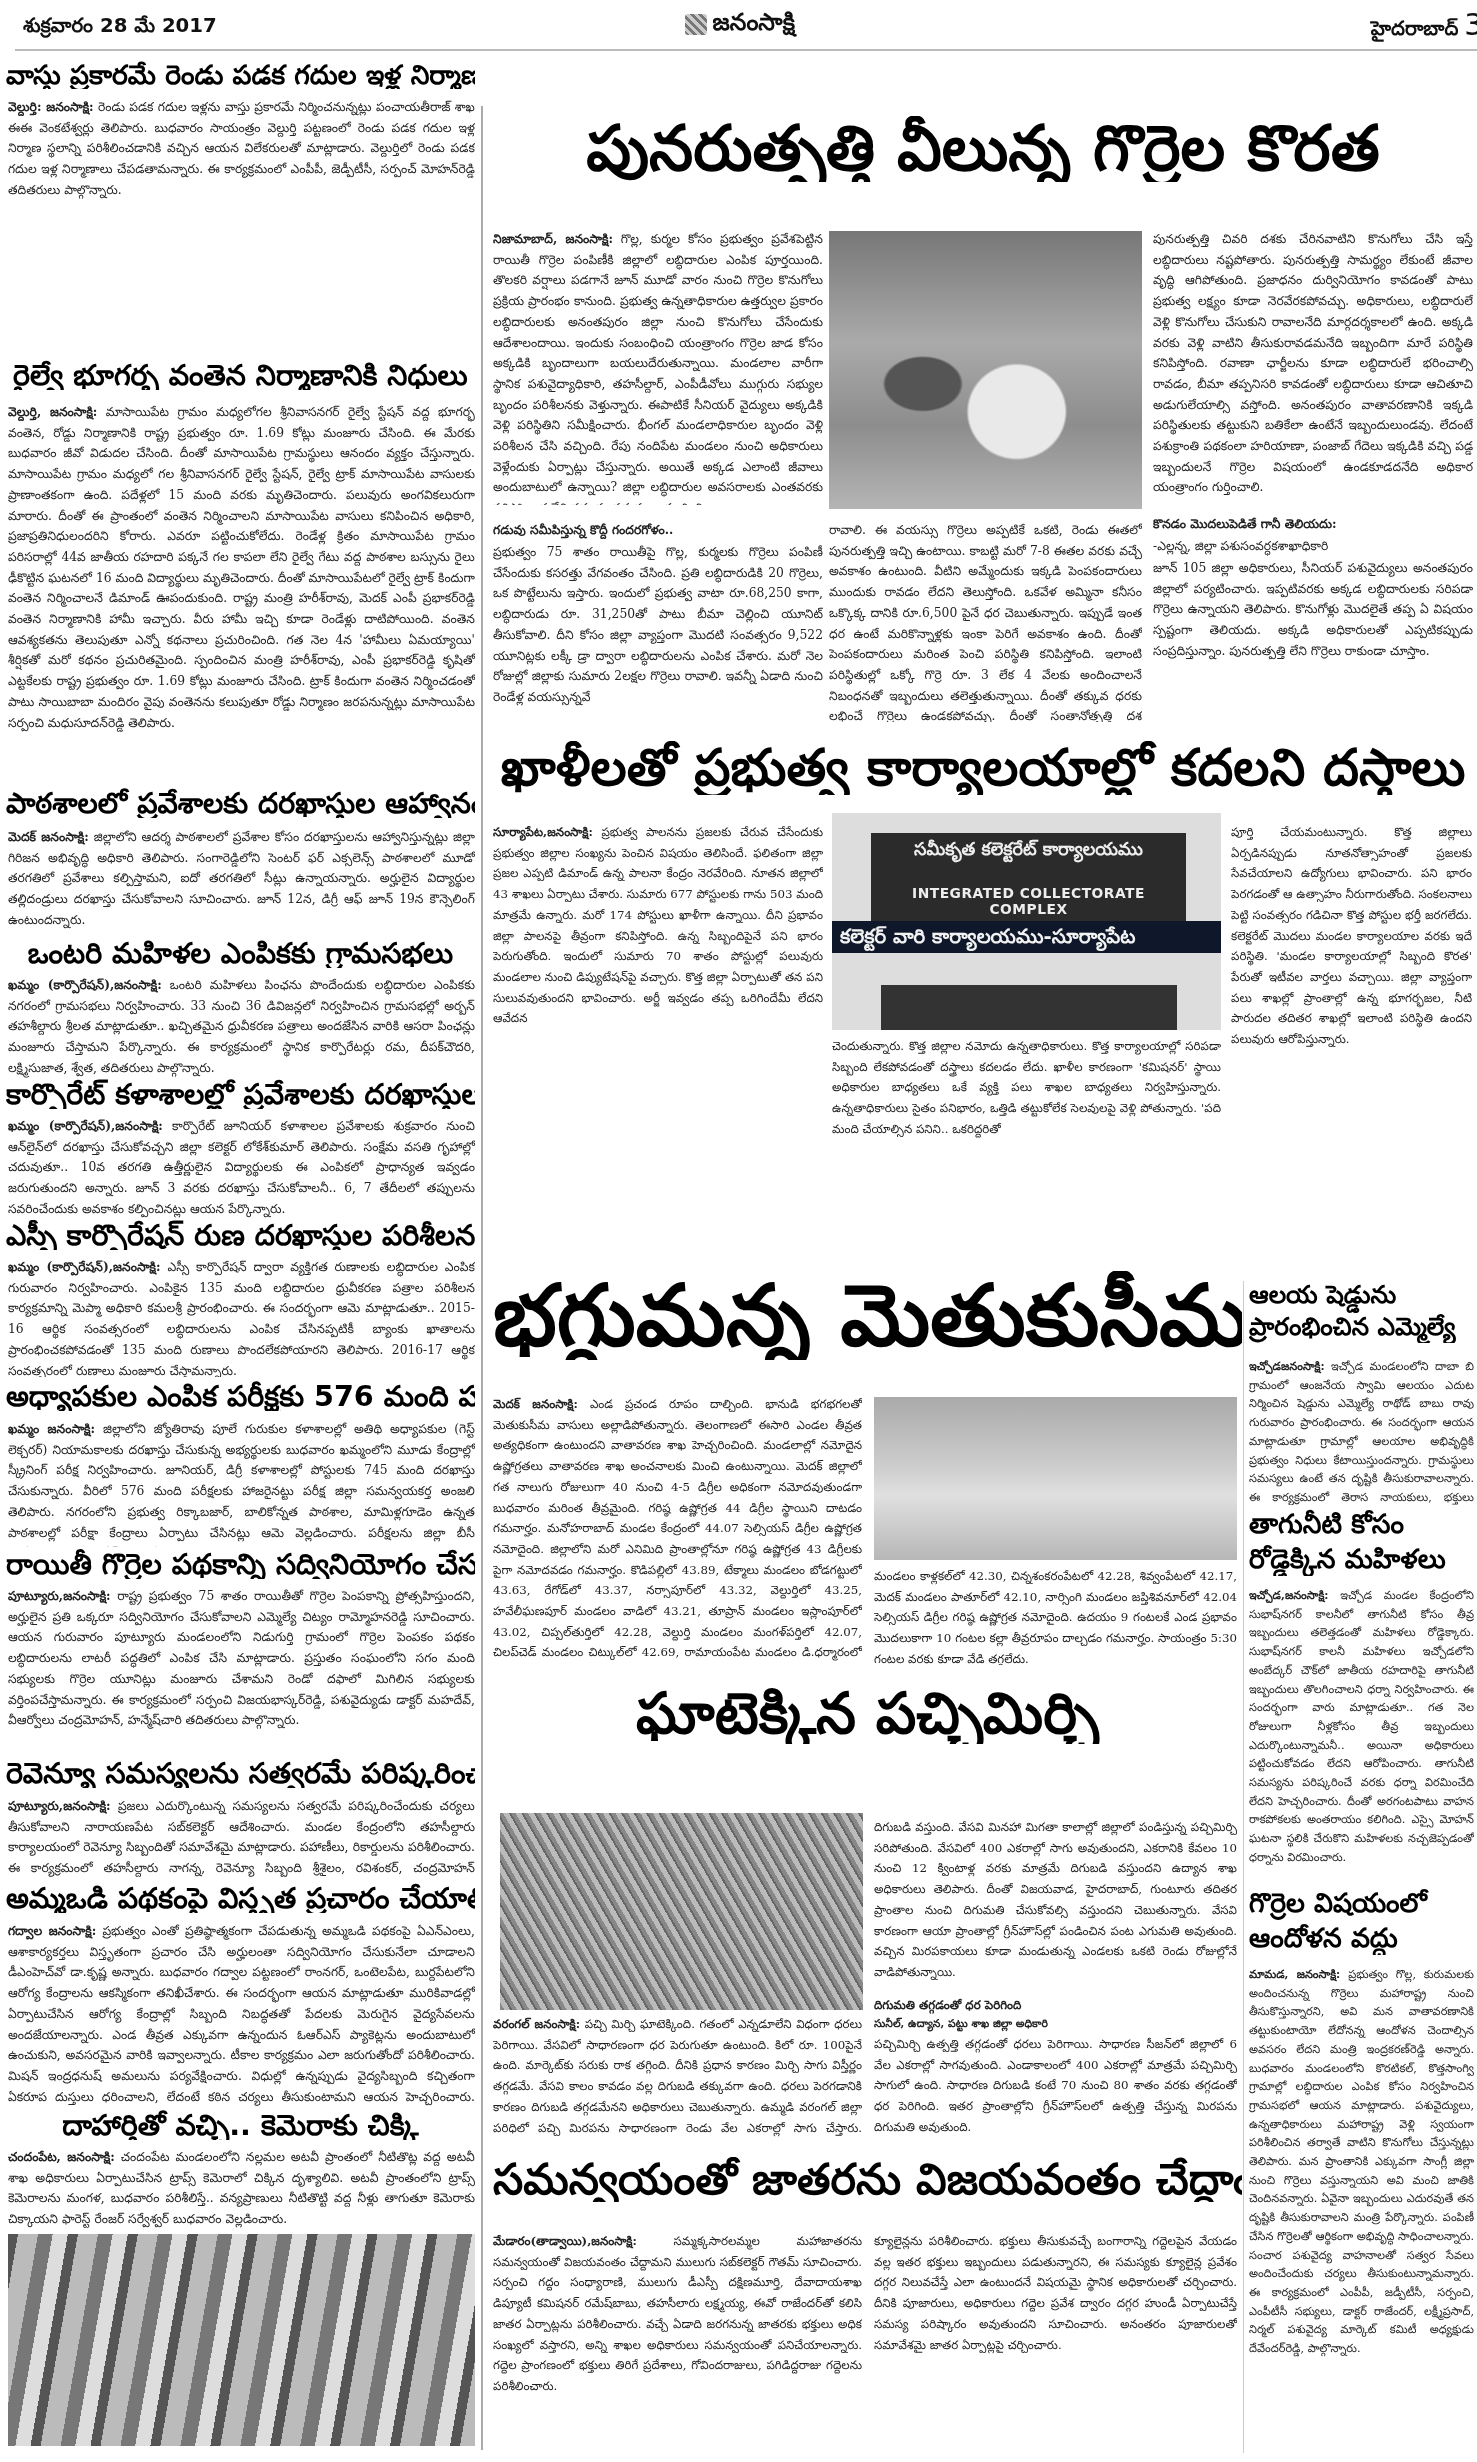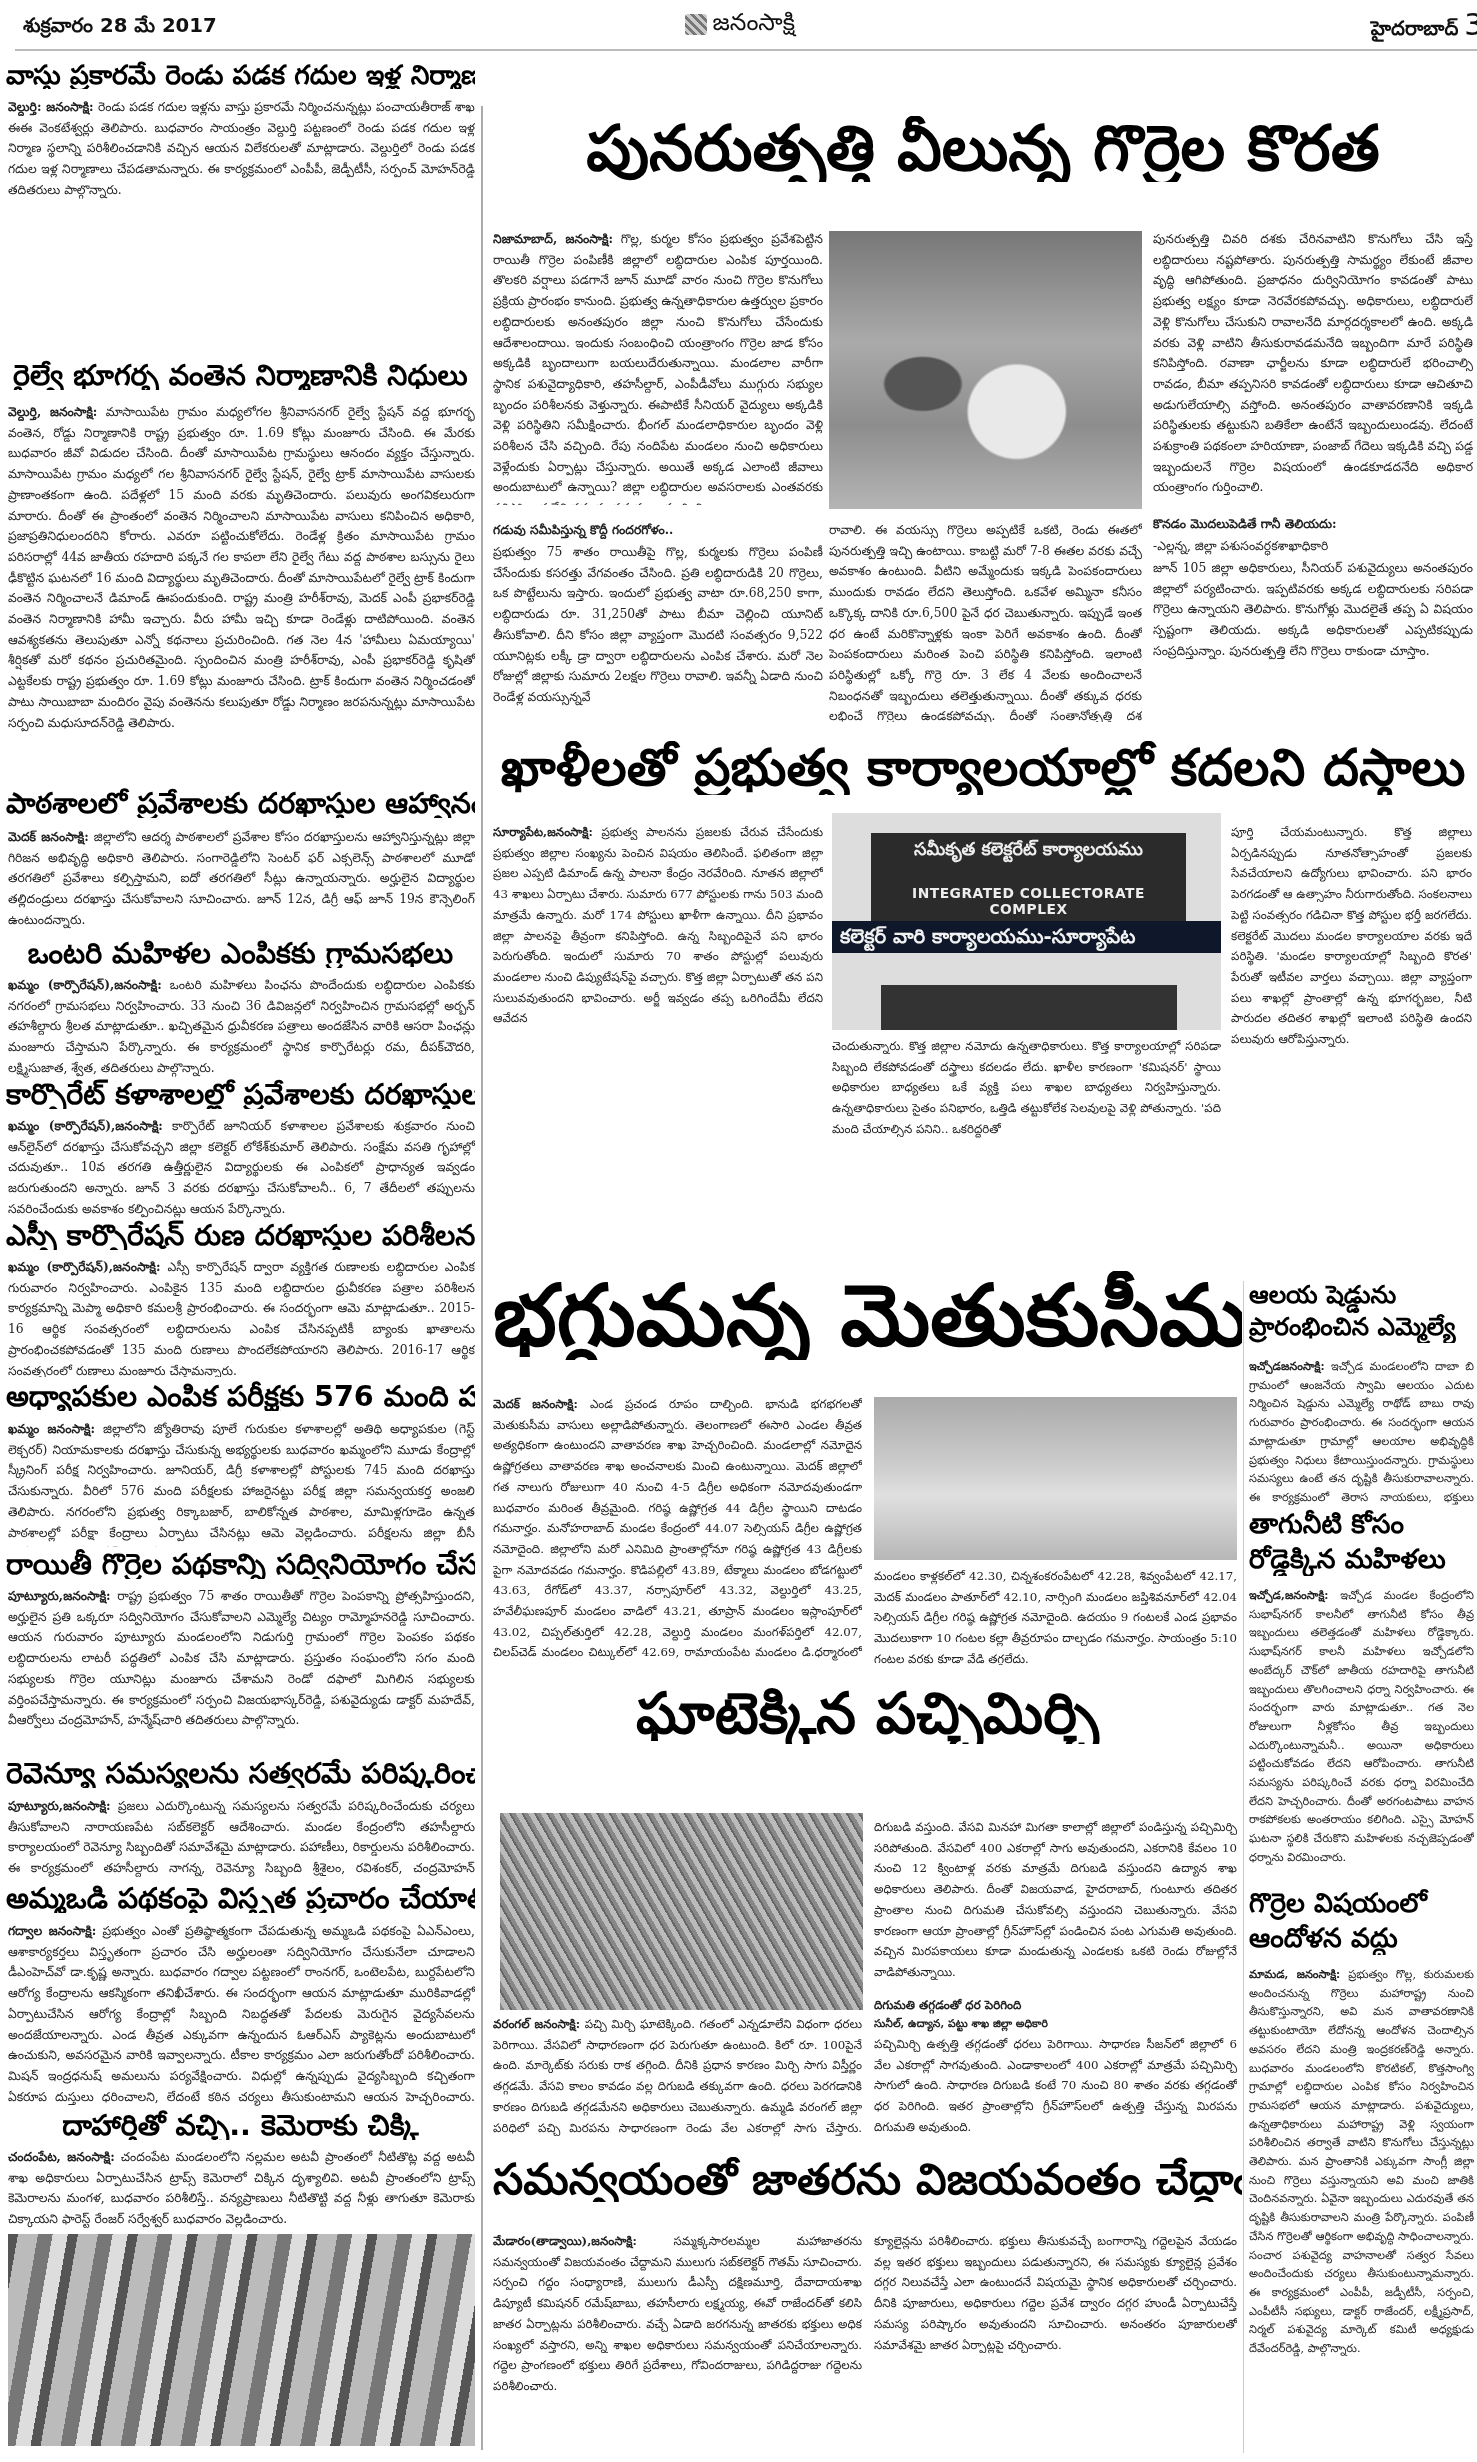--- a/index.html
+++ b/index.html
@@ -1,20 +1,20 @@
 <!DOCTYPE html>
 <html><head>
 <meta charset="utf-8">
 <style>
   *{box-sizing:border-box;margin:0;padding:0}
   body{width:1478px;height:2463px;background:#fff;color:#111;font-family:"DejaVu Sans","Liberation Sans",sans-serif;position:relative;overflow:hidden}
   .abs{position:absolute}
   .hdr{top:0;left:15px;width:1478px;height:51px;border-bottom:2px solid #bbb}
   .hdr-date{left:7.9px;top:13.8px;font-size:19.7px;font-weight:bold}
-  .hdr-logo{left:670px;top:7.9px;font-size:23.6px;font-weight:normal;display:flex;align-items:center;gap:5.9px}
+  .hdr-logo{left:670px;top:7.9px;font-size:23.6px;font-weight:bold;display:flex;align-items:center;gap:5.9px}
   .logo-mark{width:21.7px;height:21.7px;background:repeating-linear-gradient(45deg,#777 0 3px,#ccc 3px 5.9px);border-radius:3px}
   .hdr-page{right:9.9px;top:7.9px;font-size:19.7px;font-weight:bold}
   .hdr-page .num{font-size:29.6px;font-weight:normal;margin-left:5.9px}
   .vrule{left:481px;top:106px;width:2px;height:2344px;background:#aaa}
   .hl{font-weight:bold;color:#000;line-height:1.05;white-space:nowrap;overflow:hidden}
   .lhl{left:5.9px;width:469px;font-size:28.6px;text-align:center}
   .body{font-family:"DejaVu Serif","Liberation Serif",serif;font-size:12.3px;line-height:20.7px;text-align:justify;color:#222;overflow:hidden}
   .lbody{left:7.9px;width:467px}
   .dl{font-weight:bold}
   .img{background:#999;overflow:hidden}
@@ -99,21 +99,21 @@
   </div>
   <div class="strip">కలెక్టర్ వారి కార్యాలయము-సూర్యాపేట</div>
   <div class="window"></div>
 </div>
 <div class="abs body" style="left:832px;top:1036px;width:389px;height:175px;font-size:11.8px">చెందుతున్నారు. కొత్త జిల్లాల నమోదు ఉన్నతాధికారులు. కొత్త కార్యాలయాల్లో సరిపడా సిబ్బంది లేకపోవడంతో దస్త్రాలు కదలడం లేదు. ఖాళీల కారణంగా 'కమిషనర్' స్థాయి అధికారుల బాధ్యతలు ఒకే వ్యక్తి పలు శాఖల బాధ్యతలు నిర్వహిస్తున్నారు. ఉన్నతాధికారులు సైతం పనిభారం, ఒత్తిడి తట్టుకోలేక సెలవులపై వెళ్లి పోతున్నారు. 'పది మంది చేయాల్సిన పనిని.. ఒకరిద్దరితో</div>
 <div class="abs body" style="left:1231px;top:822px;width:241px;height:389px;font-size:11.8px">పూర్తి చేయమంటున్నారు. కొత్త జిల్లాలు ఏర్పడినప్పుడు నూతనోత్సాహంతో ప్రజలకు సేవచేయాలని ఉద్యోగులు భావించారు. పని భారం పెరగడంతో ఆ ఉత్సాహం నీరుగారుతోంది. సంకలనాలు పెట్టి సంవత్సరం గడిచినా కొత్త పోస్టుల భర్తీ జరగలేదు. కలెక్టరేట్ మొదలు మండల కార్యాలయాల వరకు ఇదే పరిస్థితి. 'మండల కార్యాలయాల్లో సిబ్బంది కొరత' పేరుతో ఇటీవల వార్తలు వచ్చాయి. జిల్లా వ్యాప్తంగా పలు శాఖల్లో ప్రాంతాల్లో ఉన్న భూగర్భజల, నీటి పారుదల తదితర శాఖల్లో ఇలాంటి పరిస్థితి ఉందని పలువురు ఆరోపిస్తున్నారు.</div>
 
 <div class="abs hl" style="left:493px;top:1271px;width:749px;font-size:85px;text-align:center">భగ్గుమన్న మెతుకుసీమ</div>
 <div class="abs body" style="left:493px;top:1394px;width:369px;height:268px;font-size:11.8px"><span class="dl">మెదక్ జనంసాక్షి:</span> <span>ఎండ ప్రచండ రూపం దాల్చింది. భానుడి భగభగలతో మెతుకుసీమ వాసులు అల్లాడిపోతున్నారు. తెలంగాణలో ఈసారి ఎండల తీవ్రత అత్యధికంగా ఉంటుందని వాతావరణ శాఖ హెచ్చరించింది. మండలాల్లో నమోదైన ఉష్ణోగ్రతలు వాతావరణ శాఖ అంచనాలకు మించి ఉంటున్నాయి. మెదక్ జిల్లాలో గత నాలుగు రోజులుగా 40 నుంచి 4-5 డిగ్రీల అధికంగా నమోదవుతుండగా బుధవారం మరింత తీవ్రమైంది. గరిష్ఠ ఉష్ణోగ్రత 44 డిగ్రీల స్థాయిని దాటడం గమనార్హం. మనోహరాబాద్ మండల కేంద్రంలో 44.07 సెల్సియస్ డిగ్రీల ఉష్ణోగ్రత నమోదైంది. జిల్లాలోని మరో ఎనిమిది ప్రాంతాల్లోనూ గరిష్ఠ ఉష్ణోగ్రత 43 డిగ్రీలకు పైగా నమోదవడం గమనార్హం. కొడిపల్లిలో 43.89, టేక్మాలు మండలం బోడగట్టులో 43.63, రేగోడ్‌లో 43.37, నర్సాపూర్‌లో 43.32, వెల్దుర్తిలో 43.25, హవేలీఘణపూర్ మండలం వాడిలో 43.21, తూప్రాన్ మండలం ఇస్లాంపూర్‌లో 43.02, చిప్పల్‌తుర్తిలో 42.28, వెల్దుర్తి మండలం మంగళ్‌పర్తిలో 42.07, చిలప్‌చెడ్ మండలం చిట్కుల్‌లో 42.69, రామాయంపేట మండలం డి.ధర్మారంలో 42.42, మనోహరాబాద్</span></div>
 <div class="abs img road" style="left:874px;top:1397px;width:363px;height:163px"></div>
-<div class="abs body" style="left:874px;top:1566px;width:363px;height:99px;font-size:11.8px">మండలం కాళ్లకల్‌లో 42.30, చిన్నశంకరంపేటలో 42.28, శివ్వంపేటలో 42.17, మెదక్ మండలం పాతూర్‌లో 42.10, నార్సింగి మండలం జప్తిశివనూర్‌లో 42.04 సెల్సియస్ డిగ్రీల గరిష్ఠ ఉష్ణోగ్రత నమోదైంది. ఉదయం 9 గంటలకే ఎండ ప్రభావం మొదలుకాగా 10 గంటల కల్లా తీవ్రరూపం దాల్చడం గమనార్హం. సాయంత్రం 5:10 గంటల వరకు కూడా వేడి తగ్గలేదు.</div>
+<div class="abs body" style="left:874px;top:1566px;width:363px;height:99px;font-size:11.8px">మండలం కాళ్లకల్‌లో 42.30, చిన్నశంకరంపేటలో 42.28, శివ్వంపేటలో 42.17, మెదక్ మండలం పాతూర్‌లో 42.10, నార్సింగి మండలం జప్తిశివనూర్‌లో 42.04 సెల్సియస్ డిగ్రీల గరిష్ఠ ఉష్ణోగ్రత నమోదైంది. ఉదయం 9 గంటలకే ఎండ ప్రభావం మొదలుకాగా 10 గంటల కల్లా తీవ్రరూపం దాల్చడం గమనార్హం. సాయంత్రం 5:30 గంటల వరకు కూడా వేడి తగ్గలేదు.</div>
 
 <div class="abs hl" style="left:493px;top:1684px;width:749px;font-size:57px;text-align:center">ఘాటెక్కిన పచ్చిమిర్చి</div>
 <div class="abs img chili" style="left:500px;top:1813px;width:363px;height:197px"></div>
 <div class="abs body" style="left:493px;top:2014px;width:369px;height:128px;font-size:11.8px"><span class="dl">వరంగల్ జనంసాక్షి:</span> <span>పచ్చి మిర్చి ఘాటెక్కింది. గతంలో ఎన్నడూలేని విధంగా ధరలు పెరిగాయి. వేసవిలో సాధారణంగా ధర పెరుగుతూ ఉంటుంది. కిలో రూ. 100పైనే ఉంది. మార్కెట్‌కు సరుకు రాక తగ్గింది. దీనికి ప్రధాన కారణం మిర్చి సాగు విస్తీర్ణం తగ్గడమే. వేసవి కాలం కావడం వల్ల దిగుబడి తక్కువగా ఉంది. ధరలు పెరగడానికి కారణం దిగుబడి తగ్గడమేనని అధికారులు చెబుతున్నారు. ఉమ్మడి వరంగల్ జిల్లా పరిధిలో పచ్చి మిరపను సాధారణంగా రెండు వేల ఎకరాల్లో సాగు చేస్తారు. ఎకరానికి సగటున 40 క్వింటాళ్ల</span></div>
 <div class="abs body" style="left:874px;top:1817px;width:363px;height:175px;font-size:11.8px">దిగుబడి వస్తుంది. వేసవి మినహా మిగతా కాలాల్లో జిల్లాలో పండిస్తున్న పచ్చిమిర్చి సరిపోతుంది. వేసవిలో 400 ఎకరాల్లో సాగు అవుతుందని, ఎకరానికి కేవలం 10 నుంచి 12 క్వింటాళ్ల వరకు మాత్రమే దిగుబడి వస్తుందని ఉద్యాన శాఖ అధికారులు తెలిపారు. దీంతో విజయవాడ, హైదరాబాద్, గుంటూరు తదితర ప్రాంతాల నుంచి దిగుమతి చేసుకోవల్సి వస్తుందని చెబుతున్నారు. వేసవి కారణంగా ఆయా ప్రాంతాల్లో గ్రీన్‌హౌస్‌ల్లో పండించిన పంట ఎగుమతి అవుతుంది. వచ్చిన మిరపకాయలు కూడా మండుతున్న ఎండలకు ఒకటి రెండు రోజుల్లోనే వాడిపోతున్నాయి.</div>
 <div class="abs body dl" style="left:874px;top:1995px;width:363px;height:19.7px;font-size:11.8px">దిగుమతి తగ్గడంతో ధర పెరిగింది</div>
 <div class="abs body dl" style="left:874px;top:2014px;width:363px;height:19.7px;font-size:10.8px">సునీల్, ఉద్యాన, పట్టు శాఖ జిల్లా అధికారి</div>
 <div class="abs body" style="left:874px;top:2034px;width:363px;height:108px;font-size:11.8px">పచ్చిమిర్చి ఉత్పత్తి తగ్గడంతో ధరలు పెరిగాయి. సాధారణ సీజన్‌లో జిల్లాలో 6 వేల ఎకరాల్లో సాగవుతుంది. ఎండాకాలంలో 400 ఎకరాల్లో మాత్రమే పచ్చిమిర్చి సాగులో ఉంది. సాధారణ దిగుబడి కంటే 70 నుంచి 80 శాతం వరకు తగ్గడంతో ధర పెరిగింది. ఇతర ప్రాంతాల్లోని గ్రీన్‌హౌస్‌లలో ఉత్పత్తి చేస్తున్న మిరపను దిగుమతి అవుతుంది.</div>
 
 <div class="abs hl" style="left:493px;top:2157px;width:749px;font-size:43px;text-align:center">సమన్వయంతో జాతరను విజయవంతం చేద్దాం</div>

